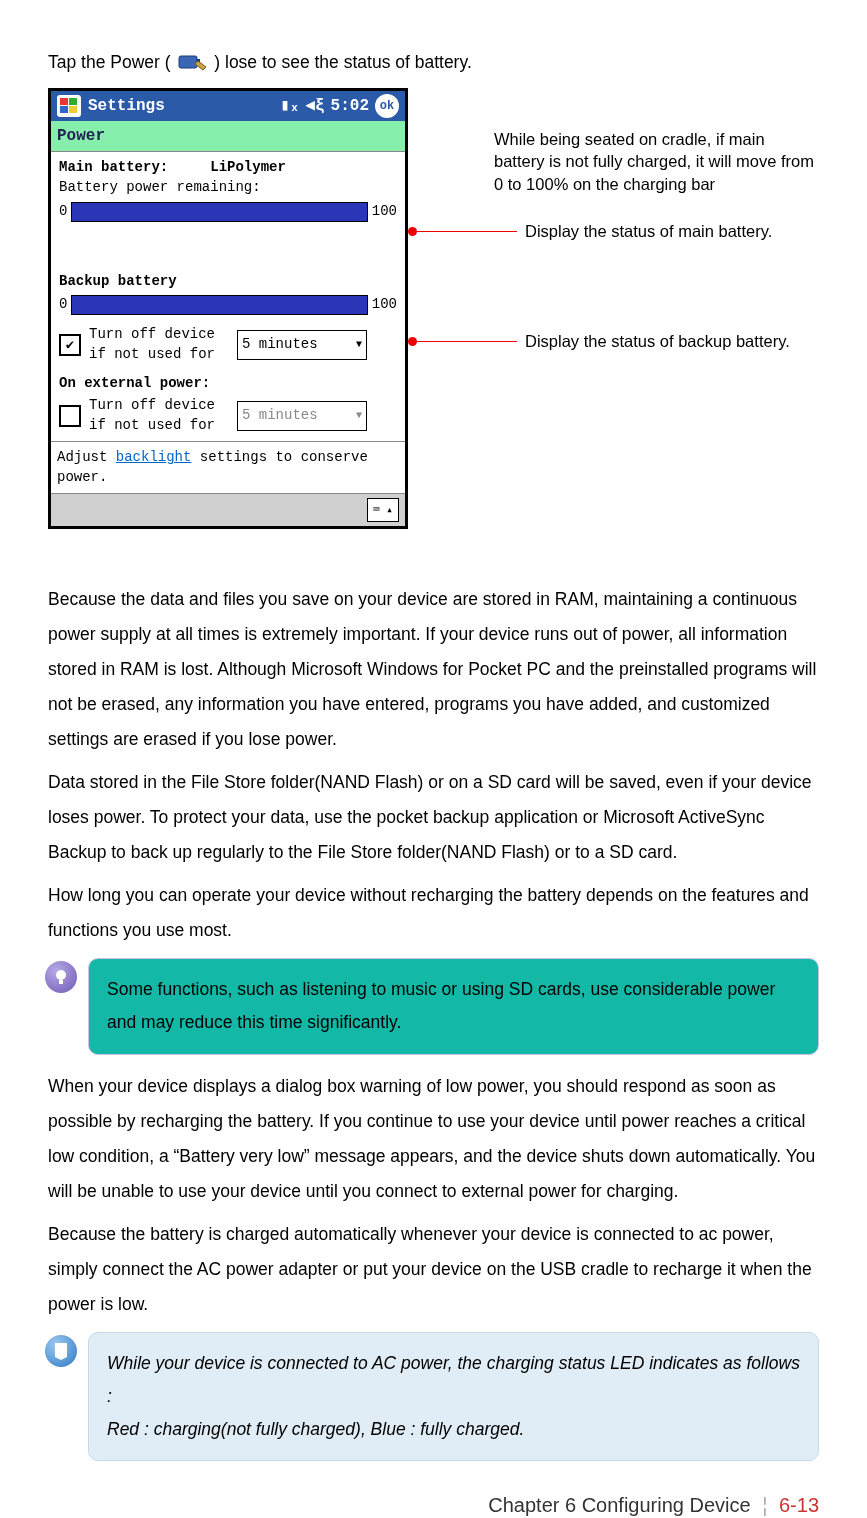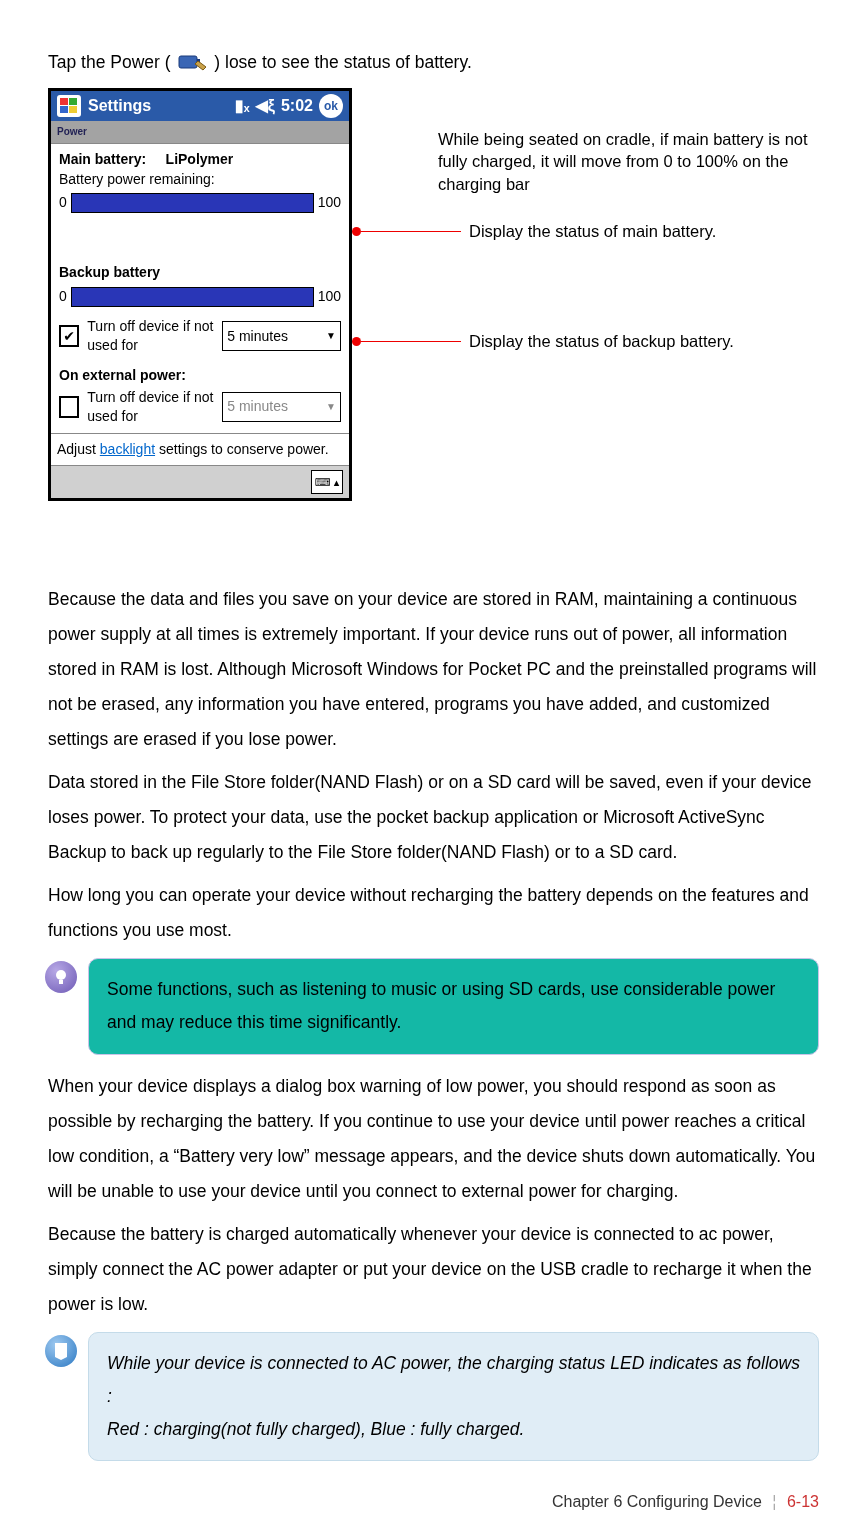--- a/index.html
+++ b/index.html
@@ -14,36 +14,36 @@
   }
   .intro-line { margin-bottom: 10px; }
   .intro-line .power-icon {
     display: inline-block;
     vertical-align: middle;
     width: 34px; height: 30px;
     position: relative;
   }
   .fig-row { display: flex; gap: 0; margin-bottom: 14px; align-items: flex-start; }
   .device-shot {
-    width: 304px;
+    width: 360px;
     border: 3px solid #000;
     box-sizing: border-box;
-    font-family: Liberation Sans, sans-serif;
+    font-family: Liberation Mono, monospace;
   }
   .ds-top {
     background: linear-gradient(#2a5aa8,#2a5aa8);
     color:#fff;
     display:flex; align-items:center;
     padding:3px 6px;
     font-size:16px; font-weight:bold;
   }
   .ds-top .win-flag { width:24px; height:22px; background:#fff; border-radius:3px; margin-right:7px; display:flex; align-items:center; justify-content:center;}
   .ds-top .spacer{flex:1}
   .ds-top .ok-btn{width:24px;height:24px;border-radius:50%;background:#fff;color:#2a5aa8;font-size:12px;font-weight:bold;display:flex;align-items:center;justify-content:center;margin-left:6px}
-  .ds-sub{background:#a3a3a3;color:#225;font-weight:bold;padding:4px 6px;font-size:10px;border-bottom:1px solid #888}
+  .ds-sub{background:#86efac;color:#225;font-weight:bold;padding:4px 6px;font-size:16px;border-bottom:1px solid #888}
   .ds-body{background:#fff;padding:6px 8px 4px 8px;font-size:14px;color:#000}
   .ds-sec-title{font-weight:bold;margin-top:10px}
   .ds-bar-row{display:flex;align-items:center;gap:4px;margin:4px 0 10px 0}
   .ds-bar{flex:1;height:18px;background:#2936b7;border:1px solid #000}
   .ds-opt{display:flex;align-items:center;gap:8px;margin:2px 0}
   .ds-check{width:18px;height:18px;border:2px solid #000;display:inline-flex;align-items:center;justify-content:center;font-size:14px;line-height:1}
   .ds-dd{width:120px;height:24px;border:1px solid #000;padding:2px 4px;font-size:14px;display:inline-flex;align-items:center;justify-content:space-between;background:#fff}
   .ds-dd.disabled{color:#888}
   .ds-dd .arrow{font-size:10px}
   .ds-adjust{font-size:14px;padding:6px 6px;border-top:1px solid #888;border-bottom:1px solid #888}
@@ -72,21 +72,21 @@
     position:absolute;
     left:-44px;top:2px;
     width:32px;height:32px;border-radius:50%;
     display:flex;align-items:center;justify-content:center;
     color:#fff;font-weight:bold;
   }
   .note-icon.purple{background:radial-gradient(circle at 35% 30%, #b7a8e6, #6d59b4);}
   .note-icon.blue{background:radial-gradient(circle at 35% 30%, #9ec9f0, #2b78c2);}
   .page-footer{
     text-align:right;
-    font-size:16px;
+    font-size:20px;
     margin-top:30px;
   }
   .page-footer .chap{color:#333}
   .page-footer .pg{color:#c33}
   .page-footer .sep{color:#aaa;margin:0 6px}
 </style>
 </head>
 <body>
 
 <div class="intro-line">

